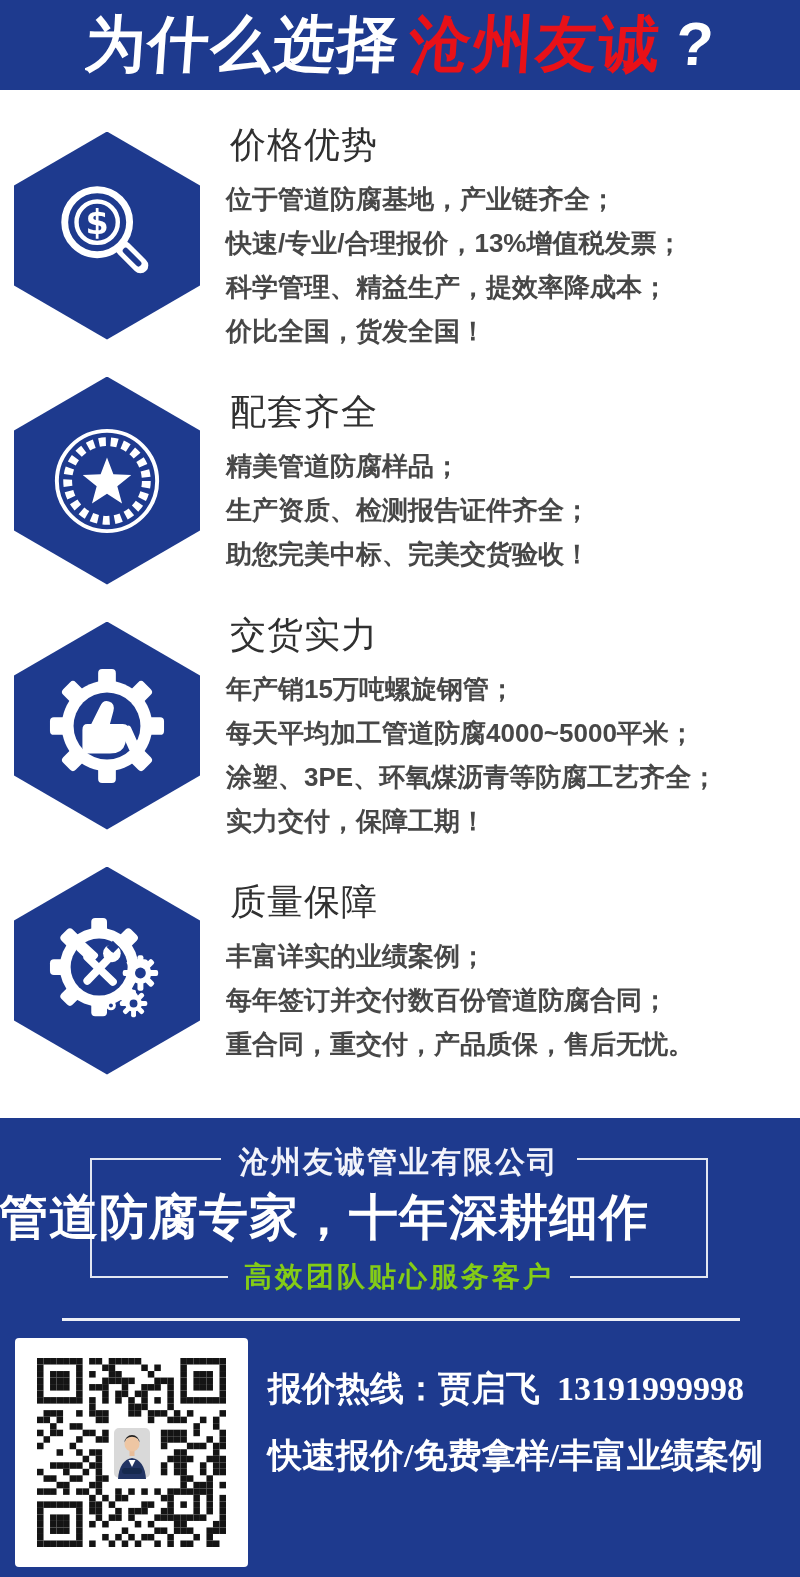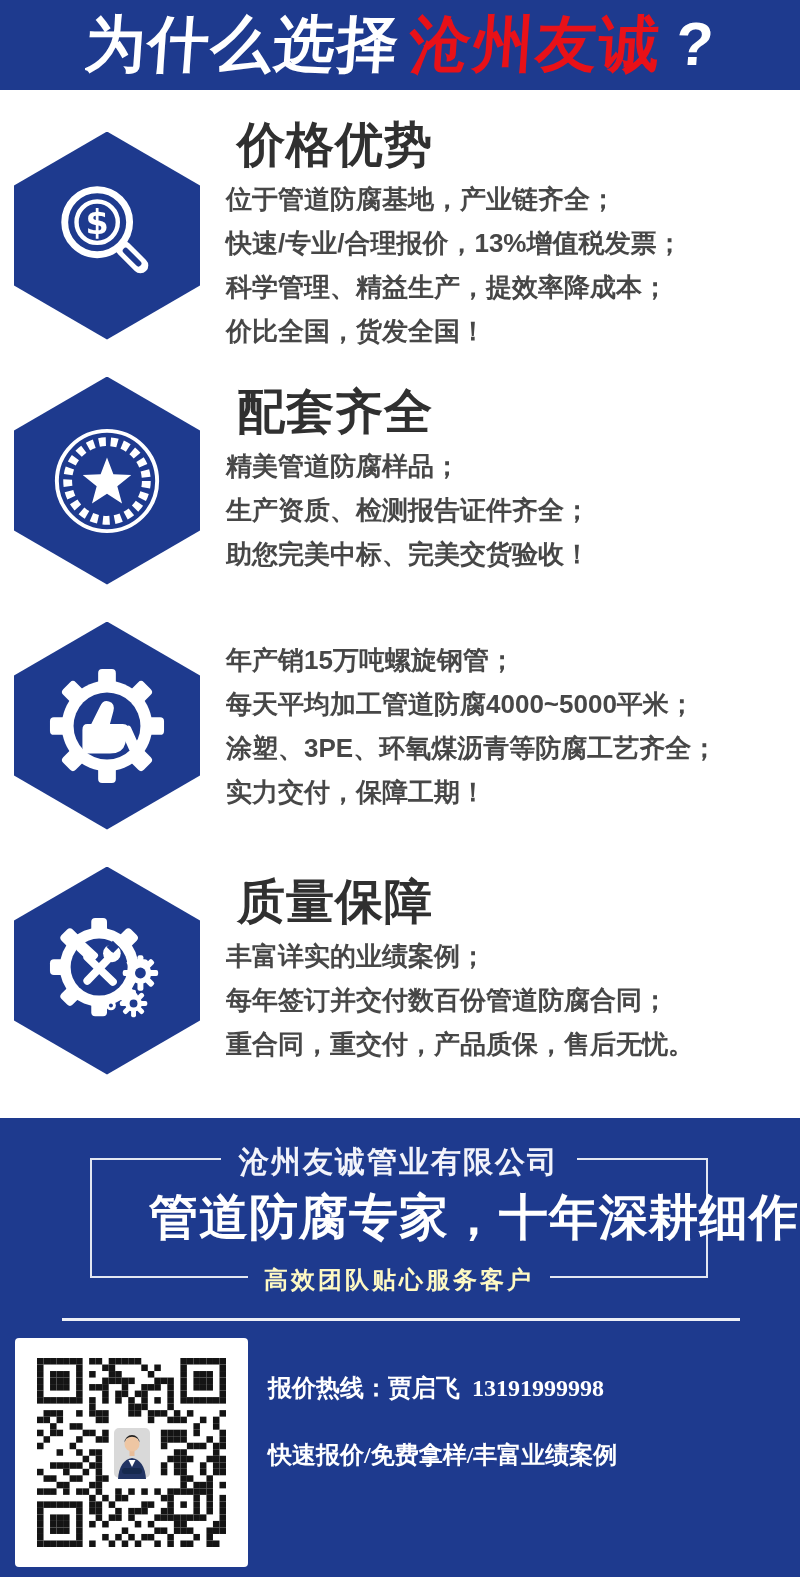--- a/index.html
+++ b/index.html
@@ -37,21 +37,21 @@
     flex:none;width:186px;height:208px;margin-left:14px;
     background:var(--brand-blue);
     clip-path:polygon(50% 0,100% 26%,100% 74%,50% 100%,0 74%,0 26%);
     display:flex;align-items:center;justify-content:center;
   }
   .hex svg{width:118px;height:118px;display:block;}
   .blue-fill{fill:var(--brand-blue);}
   .blue-stroke{stroke:var(--brand-blue);}
   .feature-text{margin-left:26px;width:560px;}
   .feature-title{
-    margin:0 0 6px 11px;font-size:48px;line-height:52px;font-weight:700;
+    margin:0 0 6px 4px;font-size:36px;line-height:52px;font-weight:400;
     color:var(--title-text);letter-spacing:1px;
   }
   .feature-lines p{
     margin:0;font-size:26px;line-height:44px;font-weight:600;
     color:var(--body-text);white-space:nowrap;
   }
   
   .ftr{
     position:absolute;left:0;top:1118px;width:800px;height:459px;
     background:var(--brand-blue);color:#ffffff;
@@ -60,48 +60,48 @@
     position:absolute;left:90px;top:40px;width:618px;height:120px;
     border:2px solid rgba(255,255,255,.88);
   }
   .company{
     position:absolute;top:-18px;left:50%;transform:translateX(-50%);
     background:var(--brand-blue);padding:0 18px;
     font-size:30px;font-weight:600;letter-spacing:2px;white-space:nowrap;color:#f2f3fa;
   }
   .headline{
     position:absolute;left:50%;top:50%;transform:translate(-50%,-50%);
-    width:800px;text-align:right;
+    width:800px;text-align:left;
     font-size:49px;font-weight:900;letter-spacing:1px;white-space:nowrap;color:#ffffff;
   }
   .subline{
     position:absolute;bottom:-20px;left:50%;transform:translateX(-50%);
     background:var(--brand-blue);padding:0 16px;
     font-family:Liberation Mono, monospace;
-    font-size:24px;font-weight:600;letter-spacing:3px;white-space:nowrap;color:#fef9c3;
+    font-size:28px;font-weight:600;letter-spacing:3px;white-space:nowrap;color:#84cc16;
   }
   .divider{
     position:absolute;left:62px;top:200px;width:678px;height:3px;
     background:rgba(255,255,255,.92);
   }
   .qr-panel{
     position:absolute;left:15px;top:220px;width:233px;height:229px;
     background:#ffffff;border-radius:4px;
   }
   .qr-panel svg.qr{position:absolute;left:22px;top:20px;}
   .avatar{
     position:absolute;left:50%;top:50%;transform:translate(-50%,-50%);
     width:40px;height:54px;
   }
   .contact{
     position:absolute;left:268px;top:237px;width:525px;
     font-family:"Liberation Serif", serif;font-weight:700;
   }
   .contact p{
-    margin:0;font-size:24px;line-height:67px;white-space:nowrap;color:#ffffff;
+    margin:0;font-size:34px;line-height:67px;white-space:nowrap;color:#ffffff;
   }
 </style>
 </head>
 <body>
 
 <div class="poster">
 
   <header class="hdr">
     <h1><span>为什么选择</span><span class="brand">沧州友诚</span><span class="qmark">?</span></h1>
   </header>
@@ -157,20 +157,21 @@
             <rect x="51" y="2" width="18" height="22" rx="4" fill="#fff" transform="rotate(225 60 60)"></rect>
             <rect x="51" y="2" width="18" height="22" rx="4" fill="#fff" transform="rotate(270 60 60)"></rect>
             <rect x="51" y="2" width="18" height="22" rx="4" fill="#fff" transform="rotate(315 60 60)"></rect>
       <circle cx="60" cy="60" r="46" fill="#fff"></circle>
       <circle cx="60" cy="60" r="34" class="blue-fill"></circle>
       <path fill="#fff" d="M40 58 q-5 0 -5 6 v18 q0 6 6 6 h22 q13 0 15.5 -10 l3 -13 q1.5 -7 -5.5 -7 h-13 l3.5 -13 q2 -8 -4.5 -10 q-6 -2 -9 5 l-9 18 z"></path>
       <rect x="78" y="60" width="11" height="26" rx="3" fill="#fff" transform="rotate(-24 83 73)"></rect>
     </svg>
         </div>
       <div class="feature-text">
+        <h2 class="feature-title">交货实力</h2>
         <div class="feature-lines">
             <p>年产销15万吨螺旋钢管；</p>
             <p>每天平均加工管道防腐4000~5000平米；</p>
             <p>涂塑、3PE、环氧煤沥青等防腐工艺齐全；</p>
             <p>实力交付，保障工期！</p>
           </div>
       </div>
     </section>
 
     <section class="feature-row">

